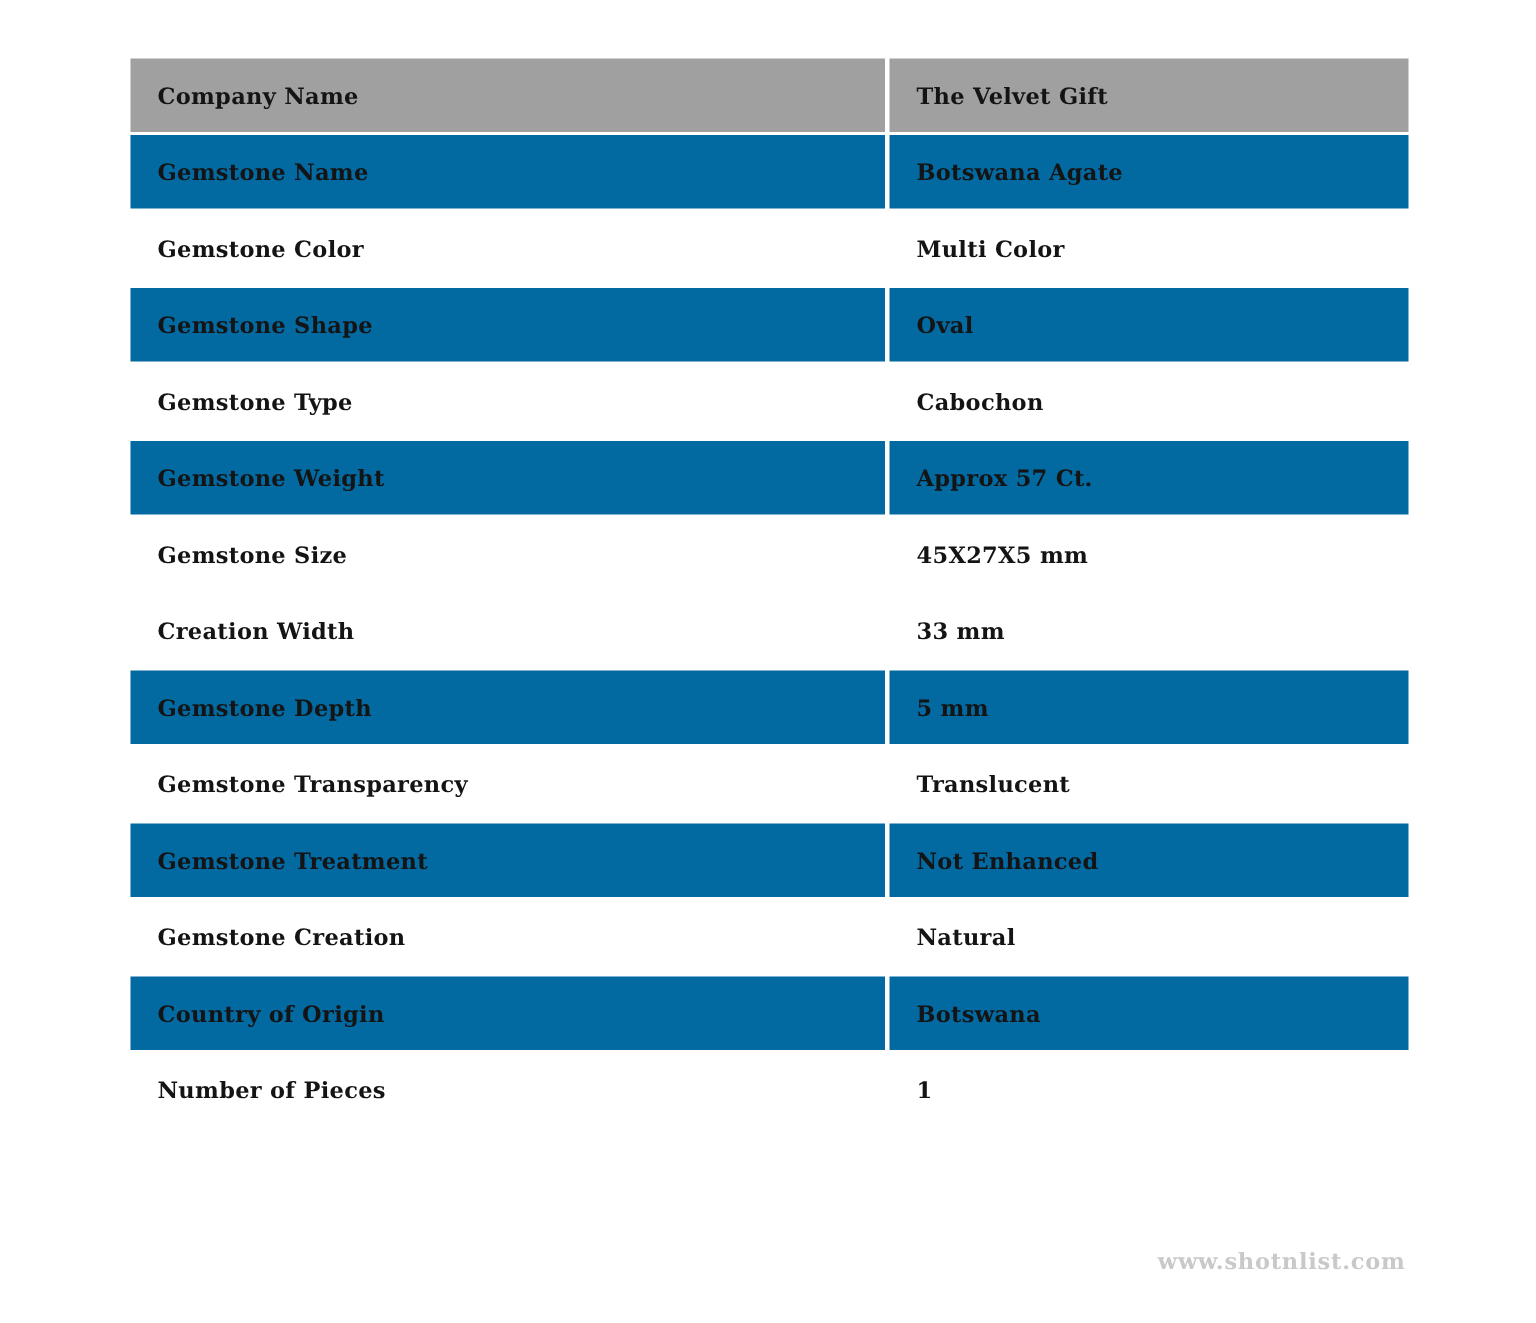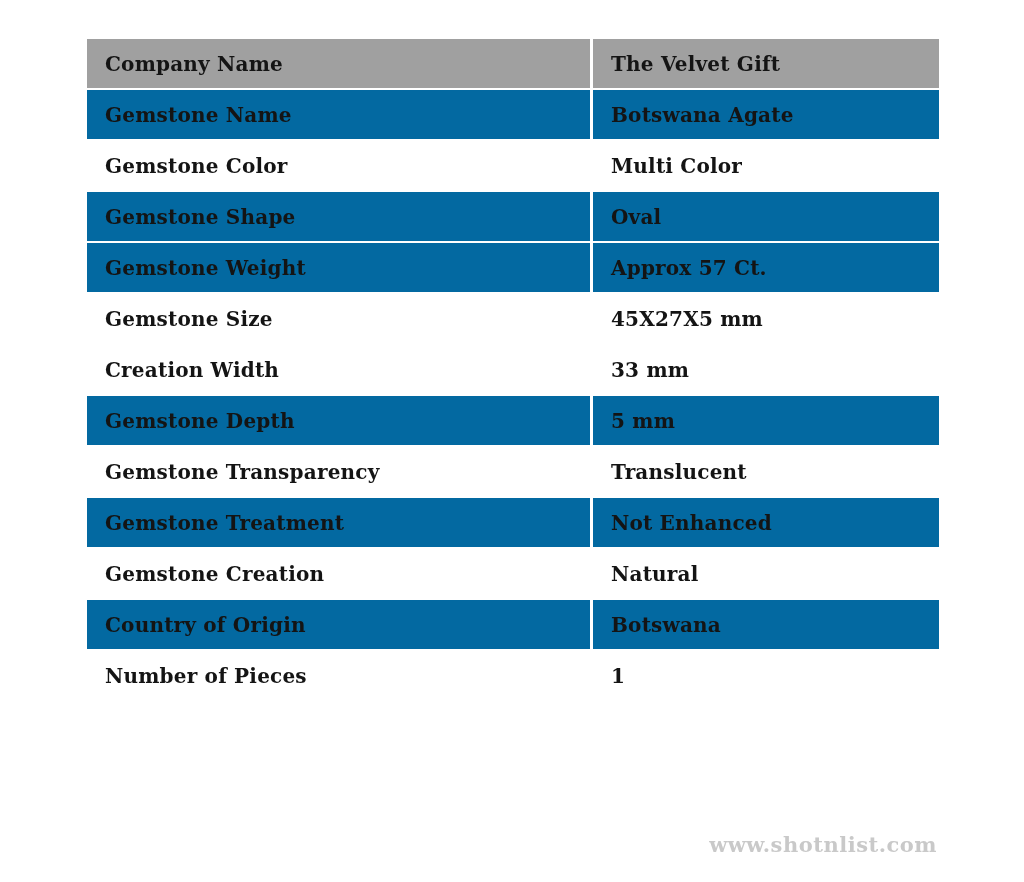--- a/index.html
+++ b/index.html
@@ -21,35 +21,35 @@
     display: flex;
     gap: 3px;
     margin-bottom: 2px;
     height: 49px;
   }
   .cell {
     display: flex;
     align-items: center;
     padding-left: 18px;
     font-weight: 700;
-    font-size: 20px;
+    font-size: 15px;
     letter-spacing: 0.2px;
     color: #141414;
   }
   .cell.label { width: 503px; flex: 0 0 503px; }
   .cell.value { flex: 1; }
   .row.header .cell { background: #a0a0a0; }
   .row.light  .cell { background: #0369a1; }
   .row.plain  .cell { background: #ffffff; }
   .watermark {
     position: absolute;
     top: 832px;
     right: 87px;
     font-weight: 700;
-    font-size: 21px;
+    font-size: 15px;
     letter-spacing: 0.5px;
     color: #c9c9c9;
   }
 </style>
 </head>
 <body>
 
 <div class="spec-table">
 
   <div class="row header">
@@ -65,20 +65,24 @@
   <div class="row plain">
     <div class="cell label">Gemstone Color</div>
     <div class="cell value">Multi Color</div>
   </div>
 
   <div class="row light">
     <div class="cell label">Gemstone Shape</div>
     <div class="cell value">Oval</div>
   </div>
 
+  <div class="row plain">
+    <div class="cell label">Gemstone Type</div>
+    <div class="cell value">Cabochon</div>
+  </div>
 
   <div class="row light">
     <div class="cell label">Gemstone Weight</div>
     <div class="cell value">Approx 57 Ct.</div>
   </div>
 
   <div class="row plain">
     <div class="cell label">Gemstone Size</div>
     <div class="cell value">45X27X5 mm</div>
   </div>

